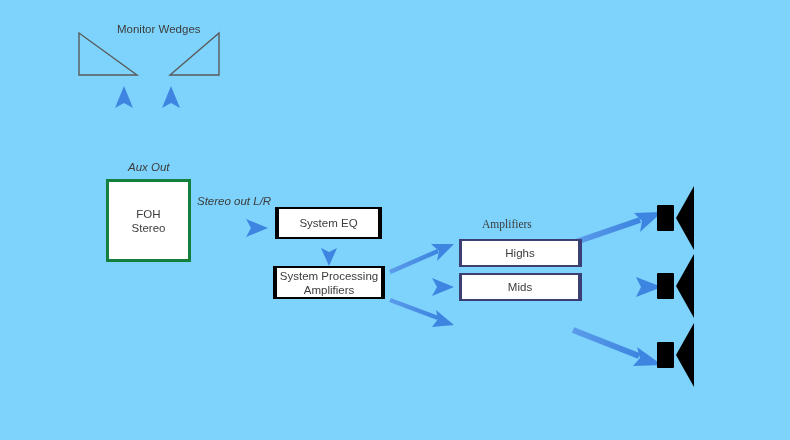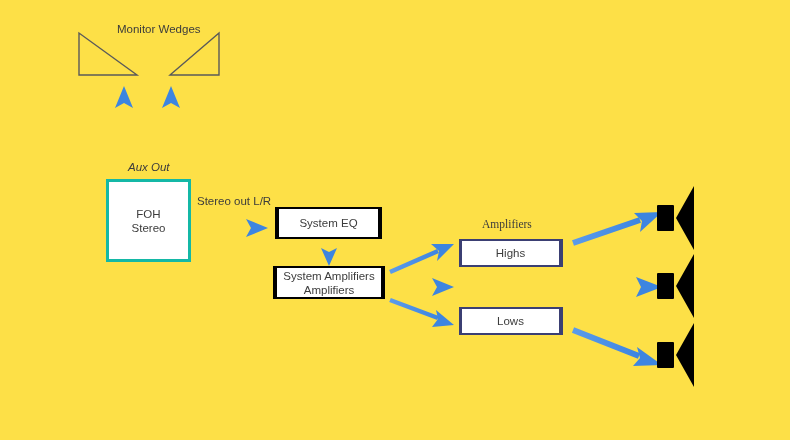--- a/index.html
+++ b/index.html
@@ -7,36 +7,36 @@
     padding: 0;
     background: #ffffff;
   }
   body {
     font-family: "Liberation Sans", sans-serif;
   }
   #canvas {
     position: relative;
     width: 790px;
     height: 440px;
-    background: #fde047;
+    background: #7dd3fc;
     overflow: hidden;
   }
 
   
   .label {
     position: absolute;
     color: #3c3c3c;
     font-size: 11.5px;
     line-height: 14px;
     white-space: nowrap;
     font-family: "Liberation Sans", sans-serif;
   }
   #monitor-wedges-label { left: 117px; top: 22px; }
   #aux-out-label        { left: 128px; top: 160px; font-style: italic; }
-  #stereo-out-label     { left: 197px; top: 194px; }
+  #stereo-out-label     { left: 197px; top: 194px; font-style: italic; }
   #amplifiers-label     { left: 482px; top: 217px; font-family: Liberation Serif, serif; }
 
   
   .box {
     position: absolute;
     box-sizing: border-box;
     background: #ffffff;
     display: flex;
     align-items: center;
     justify-content: center;
@@ -44,21 +44,21 @@
     color: #3c3c3c;
     font-size: 11.5px;
     line-height: 14px;
     font-family: "Liberation Sans", sans-serif;
   }
 
   
   #foh-console {
     left: 106px; top: 179px;
     width: 85px; height: 83px;
-    border: 3px solid #14b8a6;
+    border: 3px solid #15803d;
   }
 
   
   #system-eq {
     left: 275px; top: 207px;
     width: 107px; height: 32px;
     border: 2px solid #000000;
     border-left-width: 4px;
     border-right-width: 4px;
   }
@@ -66,21 +66,21 @@
     left: 273px; top: 266px;
     width: 112px; height: 33px;
     border: 2px solid #000000;
     border-left-width: 4px;
     border-right-width: 4px;
   }
 
   
   .amp-box {
     left: 459px;
-    width: 104px; height: 28px;
+    width: 123px; height: 28px;
     border: 2px solid #3b3f73;
     border-right-width: 4px;
     border-left-width: 3px;
   }
   #amp-highs { top: 239px; }
   #amp-mids  { top: 273px; }
   #amp-lows  { top: 307px; }
 
   .svg-layer {
     position: absolute;
@@ -187,27 +187,27 @@
       <div>Stereo</div>
     </div>
   </div>
 
   <div class="box" id="system-eq">
     <span>System EQ</span>
   </div>
 
   <div class="box" id="system-processing-crossovers">
     <div>
-      <div>System Amplifiers</div>
+      <div>System Processing</div>
       <div>Amplifiers</div>
     </div>
   </div>
 
   <div class="box amp-box" id="amp-highs">
     <span>Highs</span>
   </div>
 
-
-  <div class="box amp-box" id="amp-lows">
-    <span>Lows</span>
-  </div>
+  <div class="box amp-box" id="amp-mids">
+    <span>Mids</span>
+  </div>
+
 
 </div>
 
 </body></html>

